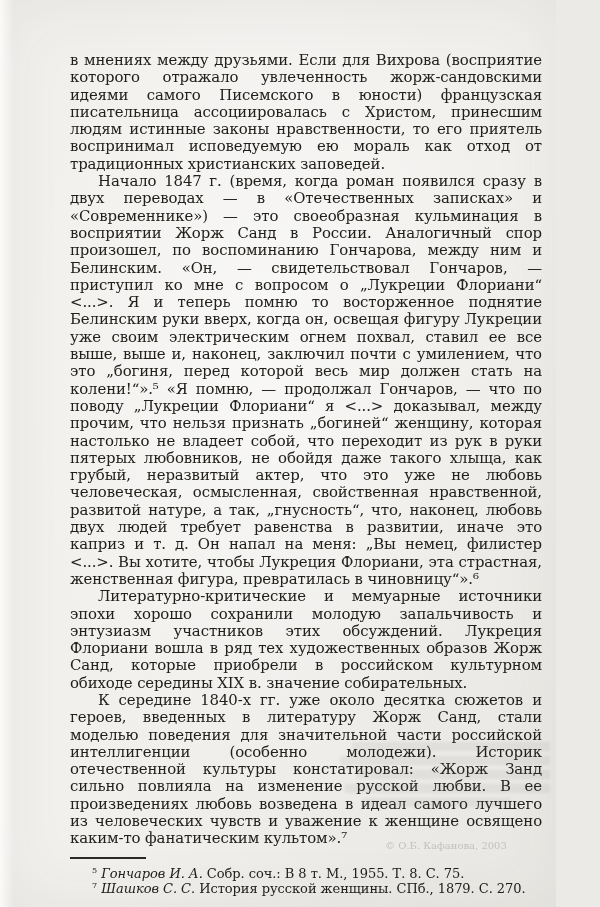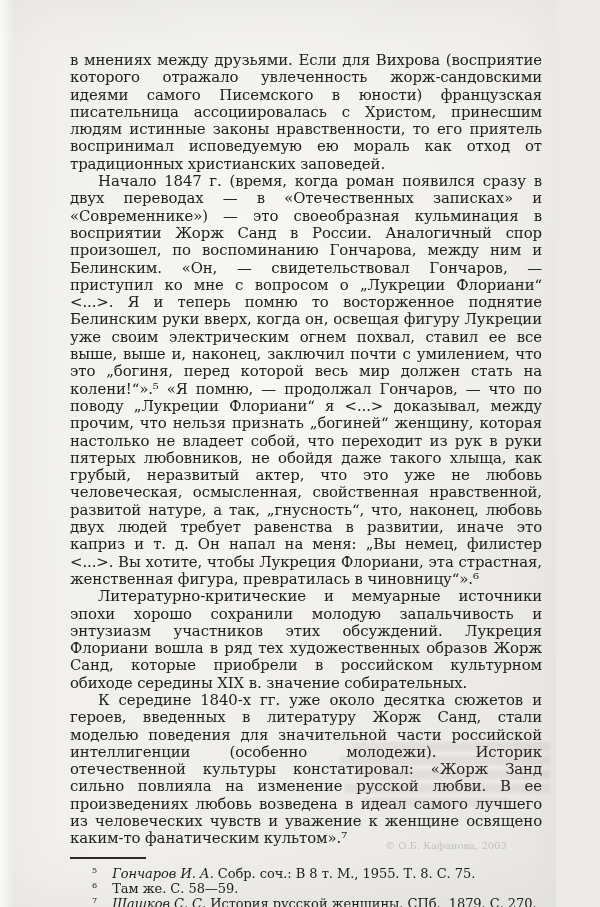--- a/index.html
+++ b/index.html
@@ -61,21 +61,20 @@
     height: 2px;
     background: #2b2a27;
     margin: 0 0 7px 0;
   }
   .footnote {
     text-indent: 22px;
     text-align: left;
   }
   .footnote em {
     font-style: italic;
-    margin-left: 11px;
   }
   sup.fn-mark {
     font-size: 0.62em;
     line-height: 0;
     vertical-align: super;
   }
   
   .bleed-mark {
     position: absolute;
     background: rgba(135,132,124,0.10);
@@ -112,25 +111,20 @@
 
     <div class="footnote-block">
       <div class="footnote-rule"></div>
 
       <div class="footnote">
         <sup class="fn-mark">5</sup>
         <em>Гончаров И. А.</em>
         <span>Собр. соч.: В 8 т. М., 1955. Т. 8. С. 75.</span>
       </div>
 
-      <div class="footnote">
-        <sup class="fn-mark">6</sup>
-        <em></em>
-        <span>Там же. С. 58—59.</span>
-      </div>
 
       <div class="footnote">
         <sup class="fn-mark">7</sup>
         <em>Шашков С. С.</em>
         <span>История русской женщины. СПб., 1879. С. 270.</span>
       </div>
     </div>
 
   </div>
 

